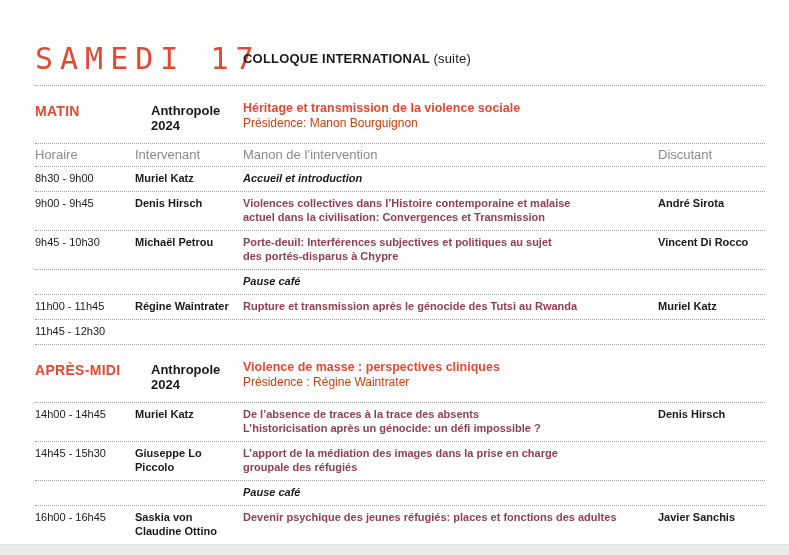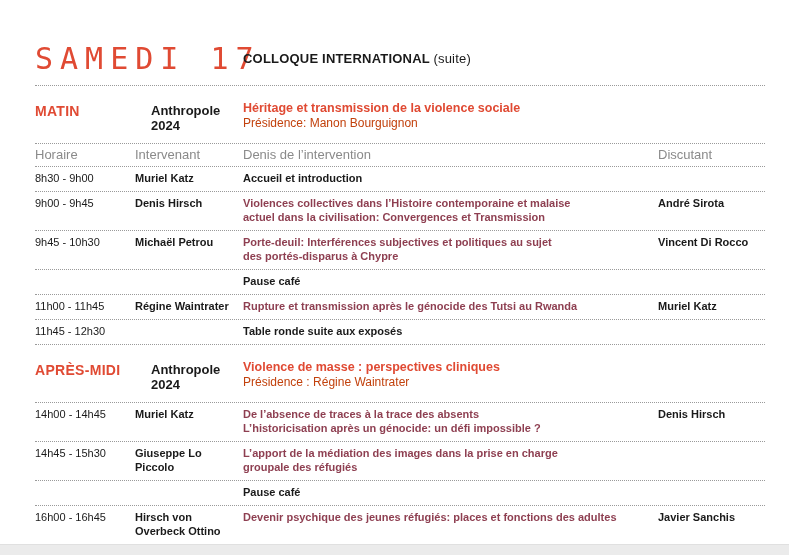--- a/index.html
+++ b/index.html
@@ -36,21 +36,21 @@
     padding:4px 0 6px 0;
     font-size:11px;line-height:14px;
   }
   .row.last{border-bottom:1px dotted #9a9a9a;}
   .row.colhead{color:#8a8a8a;font-size:13px;padding:4px 0 4px 0;}
   .cell{padding-right:10px;}
   .c-time{font-weight:normal;}
   .c-speaker{font-weight:bold;}
   .c-title{font-weight:bold;}
   .c-title.maroon{color:var(--maroon);}
-  .c-title.black{color:#1a1a1a;}
+  .c-title.black{color:#1a1a1a;font-style:italic;}
   .c-disc{font-weight:bold;}
   
   .footbar{
     position:absolute;left:0;bottom:0;width:789px;height:10px;
     background:#ebebeb;border-top:1px solid #e0e0e0;
   }
 </style>
 </head>
 <body style="--accent: #e04a33; --maroon: #8e3f51;">
 
@@ -69,21 +69,21 @@
         <div class="sec-venue">Anthropole 2024</div>
         <div>
           <div class="sec-theme">Héritage et transmission de la violence sociale</div>
           <div class="sec-pres">Présidence: Manon Bourguignon</div>
         </div>
         <div></div>
       </div>
       <div class="row colhead">
         <div class="cell">Horaire</div>
         <div class="cell">Intervenant</div>
-        <div class="cell">Denis de l’intervention</div>
+        <div class="cell">Manon de l’intervention</div>
         <div class="cell">Discutant</div>
       </div>
       <div class="row">
         <div class="cell c-time">8h30 - 9h00</div>
         <div class="cell c-speaker">Muriel Katz</div>
         <div class="cell c-title black">
           <div>Accueil et introduction</div>
         </div>
         <div class="cell c-disc"></div>
       </div>
@@ -117,23 +117,20 @@
         <div class="cell c-time">11h00 - 11h45</div>
         <div class="cell c-speaker">Régine Waintrater</div>
         <div class="cell c-title maroon">
           <div>Rupture et transmission après le génocide des Tutsi au Rwanda</div>
         </div>
         <div class="cell c-disc">Muriel Katz</div>
       </div>
       <div class="row last">
         <div class="cell c-time">11h45 - 12h30</div>
         <div class="cell c-speaker"></div>
-        <div class="cell c-title black">
-          <div>Table ronde suite aux exposés</div>
-        </div>
         <div class="cell c-disc"></div>
       </div>
       <div class="sec">
         <div class="sec-name">APRÈS-MIDI</div>
         <div class="sec-venue">Anthropole 2024</div>
         <div>
           <div class="sec-theme">Violence de masse : perspectives cliniques</div>
           <div class="sec-pres">Présidence : Régine Waintrater</div>
         </div>
         <div></div>
@@ -158,21 +155,21 @@
       <div class="row">
         <div class="cell c-time"></div>
         <div class="cell c-speaker"></div>
         <div class="cell c-title black">
           <div>Pause café</div>
         </div>
         <div class="cell c-disc"></div>
       </div>
       <div class="row">
         <div class="cell c-time">16h00 - 16h45</div>
-        <div class="cell c-speaker">Hirsch von Overbeck Ottino</div>
+        <div class="cell c-speaker">Saskia von Claudine Ottino</div>
         <div class="cell c-title maroon">
           <div>Devenir psychique des jeunes réfugiés: places et fonctions des adultes</div>
         </div>
         <div class="cell c-disc">Javier Sanchis</div>
       </div>
       <div class="row last">
         <div class="cell c-time">16h45</div>
         <div class="cell c-speaker"></div>
         <div class="cell c-title black">
           <div>Conclusion</div>

